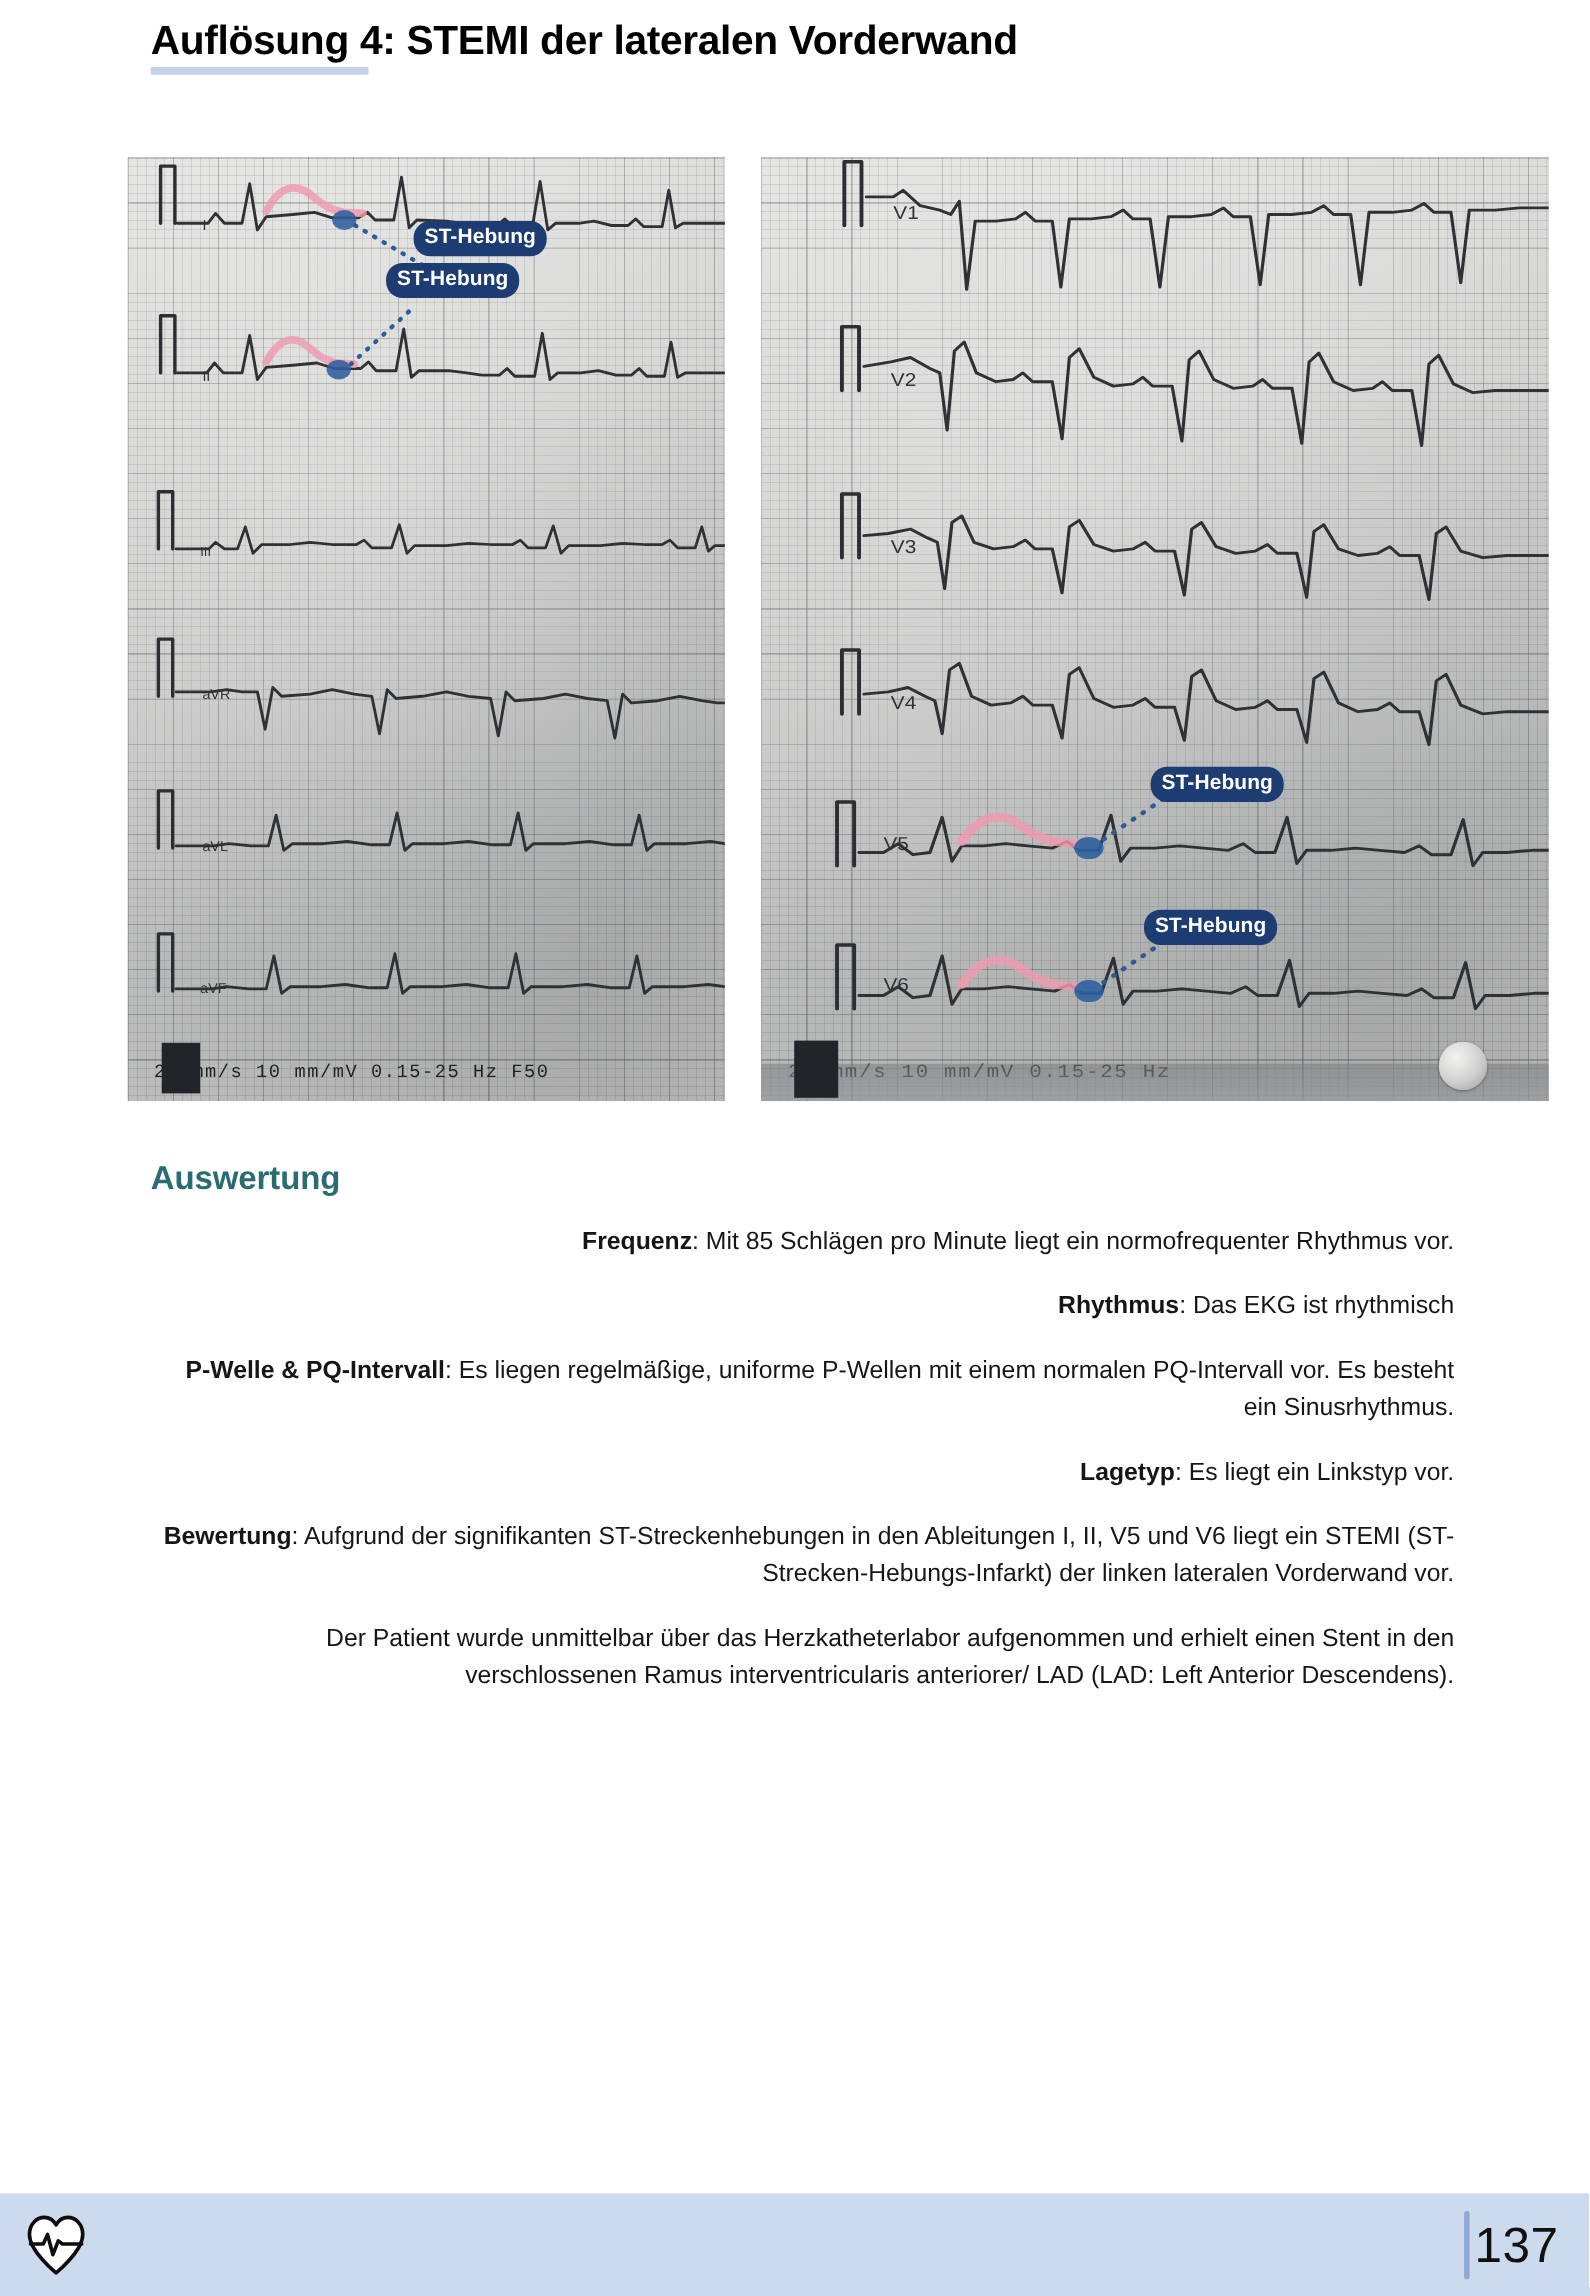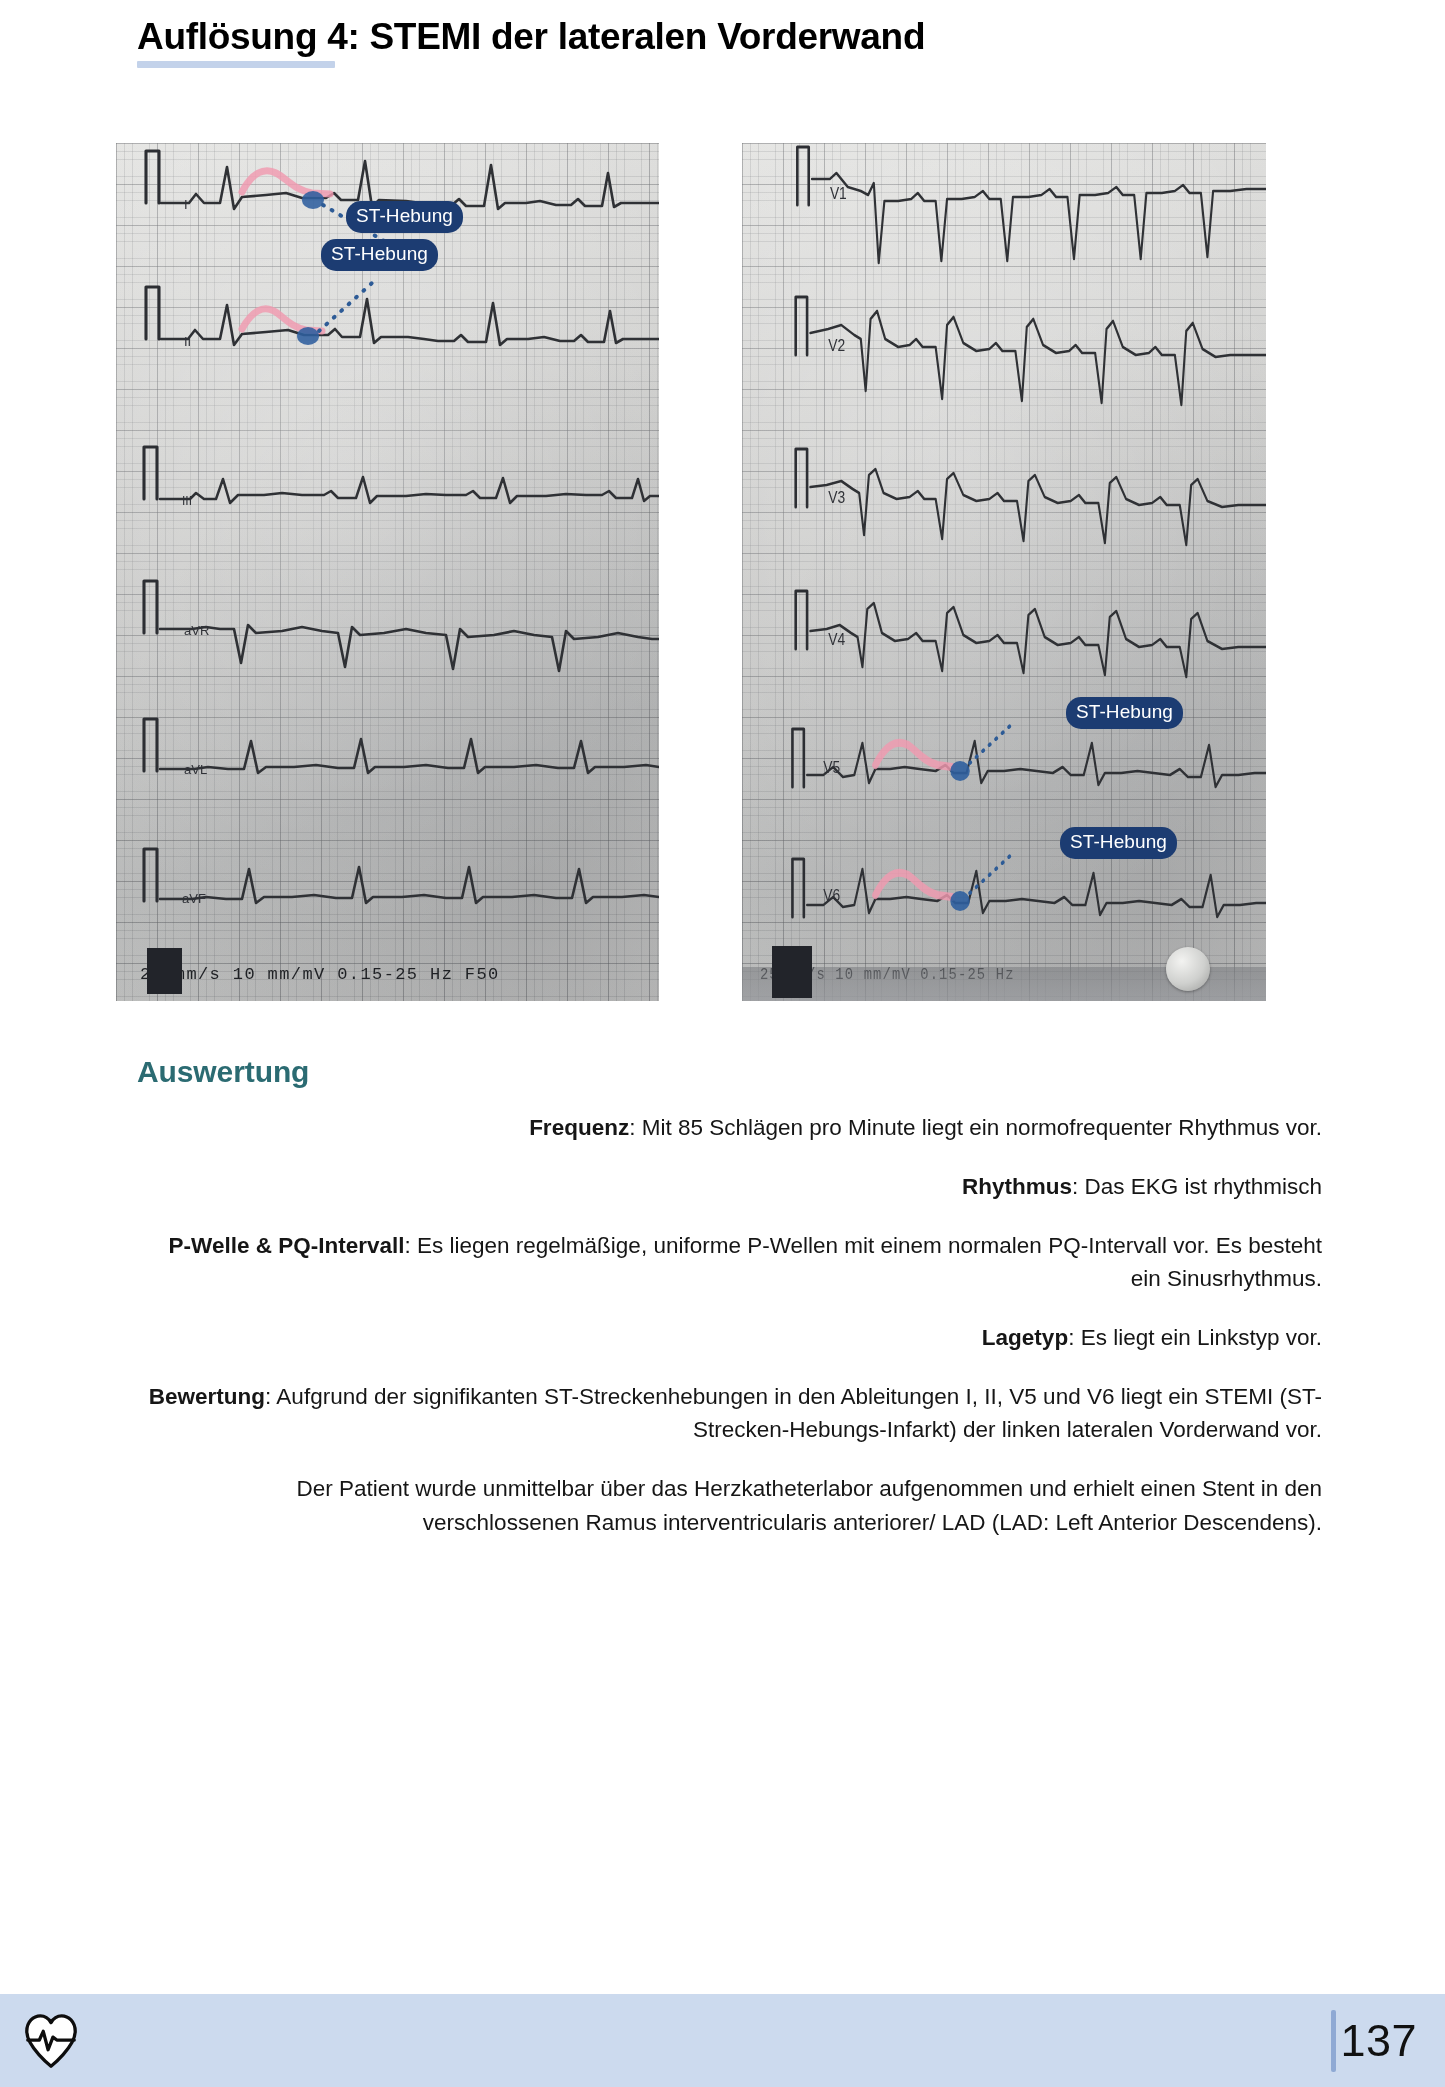--- a/index.html
+++ b/index.html
@@ -55,21 +55,21 @@
     height: 858px;
   }
   .ecg-card {
     position: absolute;
     top: 0;
     height: 858px;
     overflow: hidden;
     background: #d9d9d7;
   }
   .ecg-left  { left: 0px;   width: 543px; }
-  .ecg-right { left: 626px; width: 524px; }
+  .ecg-right { left: 576px; width: 716px; }
 
   
   .paper {
     position: absolute;
     inset: 0;
     background-color: #d4d4d2;
     background-image:
       
       repeating-linear-gradient(to right,  rgba(90,92,96,.34) 0 1.1px, rgba(0,0,0,0) 1.1px 41px),
       repeating-linear-gradient(to bottom, rgba(90,92,96,.34) 0 1.1px, rgba(0,0,0,0) 1.1px 41px),
@@ -112,26 +112,27 @@
     position: absolute;
     background: #22242a;
   }
 
   
   .callout {
     position: absolute;
     background: #1c3c72;
     color: #ffffff;
     font-size: 19px;
-    font-weight: 400;
+    font-weight: 700;
     padding: 4px 10px 6px 10px;
     border-radius: 15px;
     white-space: nowrap;
     line-height: 1.15;
     letter-spacing: 0.1px;
+    margin-left: 30px;
   }
 
   
   .content {
     position: absolute;
     left: 137px;
     top: 1055px;
     width: 1185px;
   }
   .section-heading {

